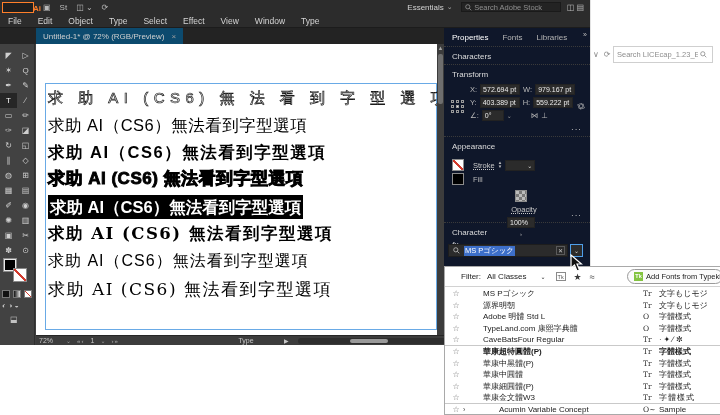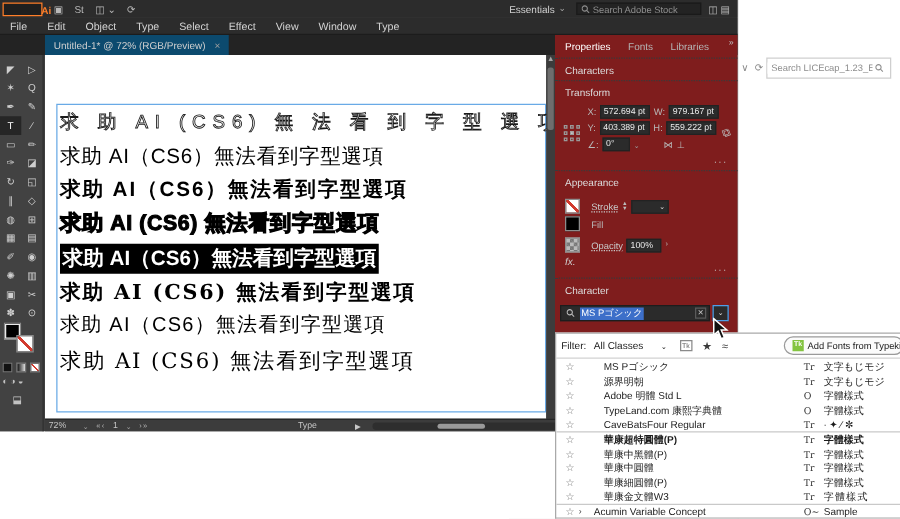--- a/index.html
+++ b/index.html
@@ -78,21 +78,21 @@
   .sb-dd { color:#9d9d9d; margin-right:6px; font-size:6px; }
   .sb-nav { letter-spacing:1px; color:#b0b0b0; font-size:6px; }
   .sb-field { width:16px; text-align:center; }
   .sb-tool { position:absolute; left:170px; width:80px; text-align:center; }
   .sb-play { position:absolute; left:248px; font-size:6px; }
   .hscroll { position:absolute; left:262px; top:2px; width:168px; height:6px; background:#2e2e2e; border-radius:3px; }
   .hthumb { position:absolute; left:52px; top:1px; width:38px; height:4px; background:#9a9a9a; border-radius:2px; }
   .sb-right { position:absolute; left:432px; font-size:6px; color:#b0b0b0; }
 
   
-  #props { position:absolute; left:444px; top:28px; width:146px; height:317px; background:#7f1d1d; color:#cfcfcf; }
+  #props { position:absolute; left:444px; top:28px; width:146px; height:317px; background:#0f172a; color:#cfcfcf; }
   .panel-tabs { display:flex; gap:14px; padding:5px 8px 4px 8px; font-size:8px; color:#b5b5b5;
     border-bottom:1px dotted #3a3a3a; }
   .panel-tabs .active { color:#ffffff; }
   .collapse { position:absolute; right:3px; top:3px; color:#bdbdbd; font-size:7px; }
   .sec { border-bottom:1px dotted #3a3a3a; position:relative; }
   .sec-title { font-size:8px; color:#dcdcdc; padding:5px 0 3px 8px; }
   .fieldrow { display:flex; align-items:center; gap:3px; margin:2px 0 0 8px; font-size:7.5px; color:#b8b8b8; }
   .fld { background:#2b2b2b; border:1px solid #222; color:#ececec; font-size:7px; width:40px; height:11px;
     line-height:10px; padding-left:2px; }
   .refpt { position:absolute; left:6px; top:34px; width:15px; height:15px;
@@ -123,37 +123,37 @@
   .fs-query { background:#3d6fc9; color:#fff; font-size:7.5px; line-height:10px; padding:0 1px; }
   .fs-clear { margin-left:auto; width:9px; height:9px; border:1px solid #5a5a5a; color:#c9c9c9;
     font-size:6px; text-align:center; line-height:8px; }
   .fs-dd { width:13px; height:13px; background:#2b2b2b; border:1px solid #4f9ee8; color:#dcdcdc;
     font-size:6px; text-align:center; line-height:12px; margin-left:2px; }
 
   
   #fontpopup { position:absolute; left:444px; top:266px; width:276px; height:149px; background:#fff;
     border:1px solid #a9a9a9; border-right:0; color:#1b1b1b; }
   .filter-row { height:20px; border-bottom:1px solid #d2d2d2; display:flex; align-items:center;
-    font-size:8px; padding-left:4px; position:relative; }
+    font-size:8px; padding-left:16px; position:relative; }
   .filter-dd { margin-left:6px; display:flex; align-items:center; gap:14px; color:#222; }
   .tk-ic { width:10px; height:9px; border:1px solid #8a8a8a; font-size:5.5px; text-align:center;
     line-height:8px; color:#555; margin-left:10px; }
   .star-f { color:#3a3a3a; font-size:9px; margin-left:8px; }
   .wave { color:#3a3a3a; font-size:9px; margin-left:8px; }
   .tk-btn { position:absolute; left:182px; top:2px; height:15px; border:1px solid #9a9a9a; border-radius:8px;
     background:#fbfbfb; display:flex; align-items:center; gap:3px; padding:0 6px; white-space:nowrap;
     font-size:7.5px; color:#1b1b1b; overflow:hidden; width:96px; }
   .tk-green { width:9px; height:9px; background:#84c441; color:#fff; font-size:5.5px; font-weight:bold;
     text-align:center; line-height:9px; flex:0 0 auto; }
   .font-list { position:absolute; left:0; top:21px; width:276px; height:128px; overflow:hidden; }
   .frow { height:11.6px; display:flex; align-items:center; font-size:8px; }
   .frow.sep { border-bottom:1px solid #c9c9c9; }
   .frow .star { color:#6e6e6e; font-size:8px; width:14px; text-align:center; margin-left:4px; flex:0 0 auto; }
   .frow .exp { width:8px; font-size:7px; color:#444; flex:0 0 auto; }
-  .frow .fname { margin-left:4px; white-space:nowrap; overflow:hidden; flex:1; }
+  .frow .fname { margin-left:28px; white-space:nowrap; overflow:hidden; flex:1; }
   .frow .fname.noexp { margin-left:20px; }
   .frow .ftype { width:16px; font-family:"DejaVu Serif",serif; font-size:7.5px; color:#333; flex:0 0 auto; }
   .frow .fsample { width:62px; white-space:nowrap; overflow:hidden; font-size:8px; flex:0 0 auto; }
   .b { font-weight:bold; }
   .samp-seal { font-family:"DejaVu Serif",serif; letter-spacing:1px; }
   .samp-latin { color:#222; }
 
   
   #explorer { position:absolute; left:590px; top:0; width:130px; height:415px; background:#fff;
     border-left:1px solid #e3e3e3; }
@@ -360,21 +360,21 @@
           <span class="stepper">
               <span>▲</span>
               <span>▼</span>
             </span>
           <span class="ddbox">⌄</span>
         </div>
         <div class="fieldrow">
           <span class="sw fill"></span>
           <span style="margin-left:6px">Fill</span>
         </div>
-        <div class="fieldrow" style="margin-top:5px;">
+        <div class="fieldrow" style="margin-top:5px;flex-direction:column;">
           <span class="sw op"></span>
           <span class="ulab" style="margin-left:6px">Opacity</span>
           <span class="valbox">100%</span>
           <span style="font-size:6px">›</span>
         </div>
         <div class="fx">fx.</div>
         <span class="more">···</span>
       </div>
 
       <div class="sec" style="height:42px; border-bottom:0;">

